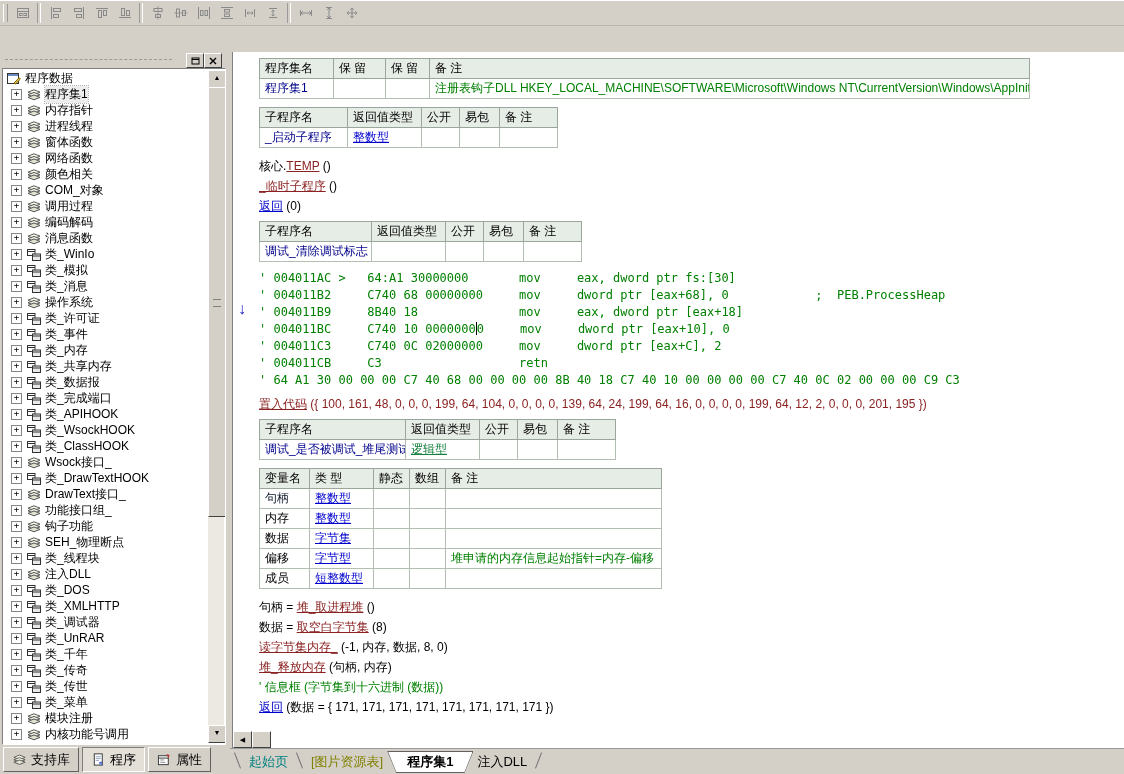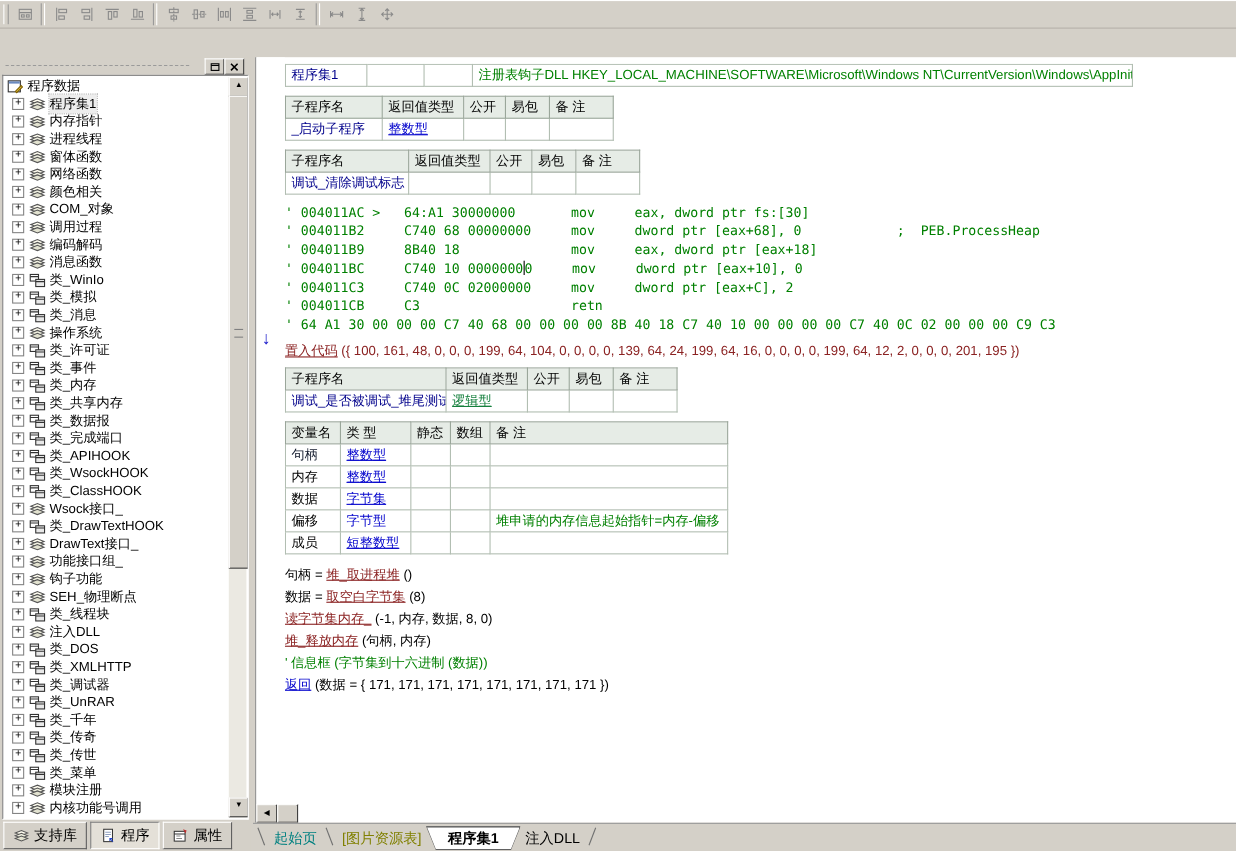--- a/index.html
+++ b/index.html
@@ -778,20 +778,26 @@
     </div>
     <div id="content">
         <table class="etab" style="width:770px">
           <colgroup>
             <col style="width:74px">
             <col style="width:52px">
             <col style="width:44px">
             <col style="width:600px">
           </colgroup>
           <tbody>
+            <tr class="hd">
+              <td>程序集名</td>
+              <td>保 留</td>
+              <td>保 留</td>
+              <td>备 注</td>
+            </tr>
             <tr>
               <td style="color:#00008b;">程序集1</td>
               <td>&nbsp;</td>
               <td>&nbsp;</td>
               <td style="color:#008000;">注册表钩子DLL HKEY_LOCAL_MACHINE\SOFTWARE\Microsoft\Windows NT\CurrentVersion\Windows\AppInit_DLLs</td>
             </tr>
           </tbody>
         </table>
         <table class="etab" style="width:298px">
           <colgroup>
@@ -811,20 +817,25 @@
             </tr>
             <tr>
               <td style="color:#00008b;">_启动子程序</td>
               <td style="color:#0000cc;text-decoration:underline;">整数型</td>
               <td>&nbsp;</td>
               <td>&nbsp;</td>
               <td>&nbsp;</td>
             </tr>
           </tbody>
         </table>
+        <div class="code-block">
+          <div class="code-line"><span style="color:#000000;">核心.</span><span style="color:#8b2222;text-decoration:underline;">TEMP</span><span style="color:#000000;"> ()</span></div>
+          <div class="code-line"><span style="color:#8b2222;text-decoration:underline;">_临时子程序</span><span style="color:#000000;"> ()</span></div>
+          <div class="code-line"><span style="color:#0000cc;text-decoration:underline;">返回</span><span style="color:#000000;"> (0)</span></div>
+        </div>
         <table class="etab" style="width:322px">
           <colgroup>
             <col style="width:112px">
             <col style="width:74px">
             <col style="width:38px">
             <col style="width:40px">
             <col style="width:58px">
           </colgroup>
           <tbody>
             <tr class="hd">
@@ -912,21 +923,21 @@
             </tr>
             <tr>
               <td style="color:#000000;">数据</td>
               <td style="color:#0000cc;text-decoration:underline;">字节集</td>
               <td>&nbsp;</td>
               <td>&nbsp;</td>
               <td>&nbsp;</td>
             </tr>
             <tr>
               <td style="color:#000000;">偏移</td>
-              <td style="color:#0000cc;">字节型</td>
+              <td style="color:#0000cc;text-decoration:underline;">字节型</td>
               <td>&nbsp;</td>
               <td>&nbsp;</td>
               <td style="color:#008000;">堆申请的内存信息起始指针=内存-偏移</td>
             </tr>
             <tr>
               <td style="color:#000000;">成员</td>
               <td style="color:#0000cc;text-decoration:underline;">短整数型</td>
               <td>&nbsp;</td>
               <td>&nbsp;</td>
               <td>&nbsp;</td>

